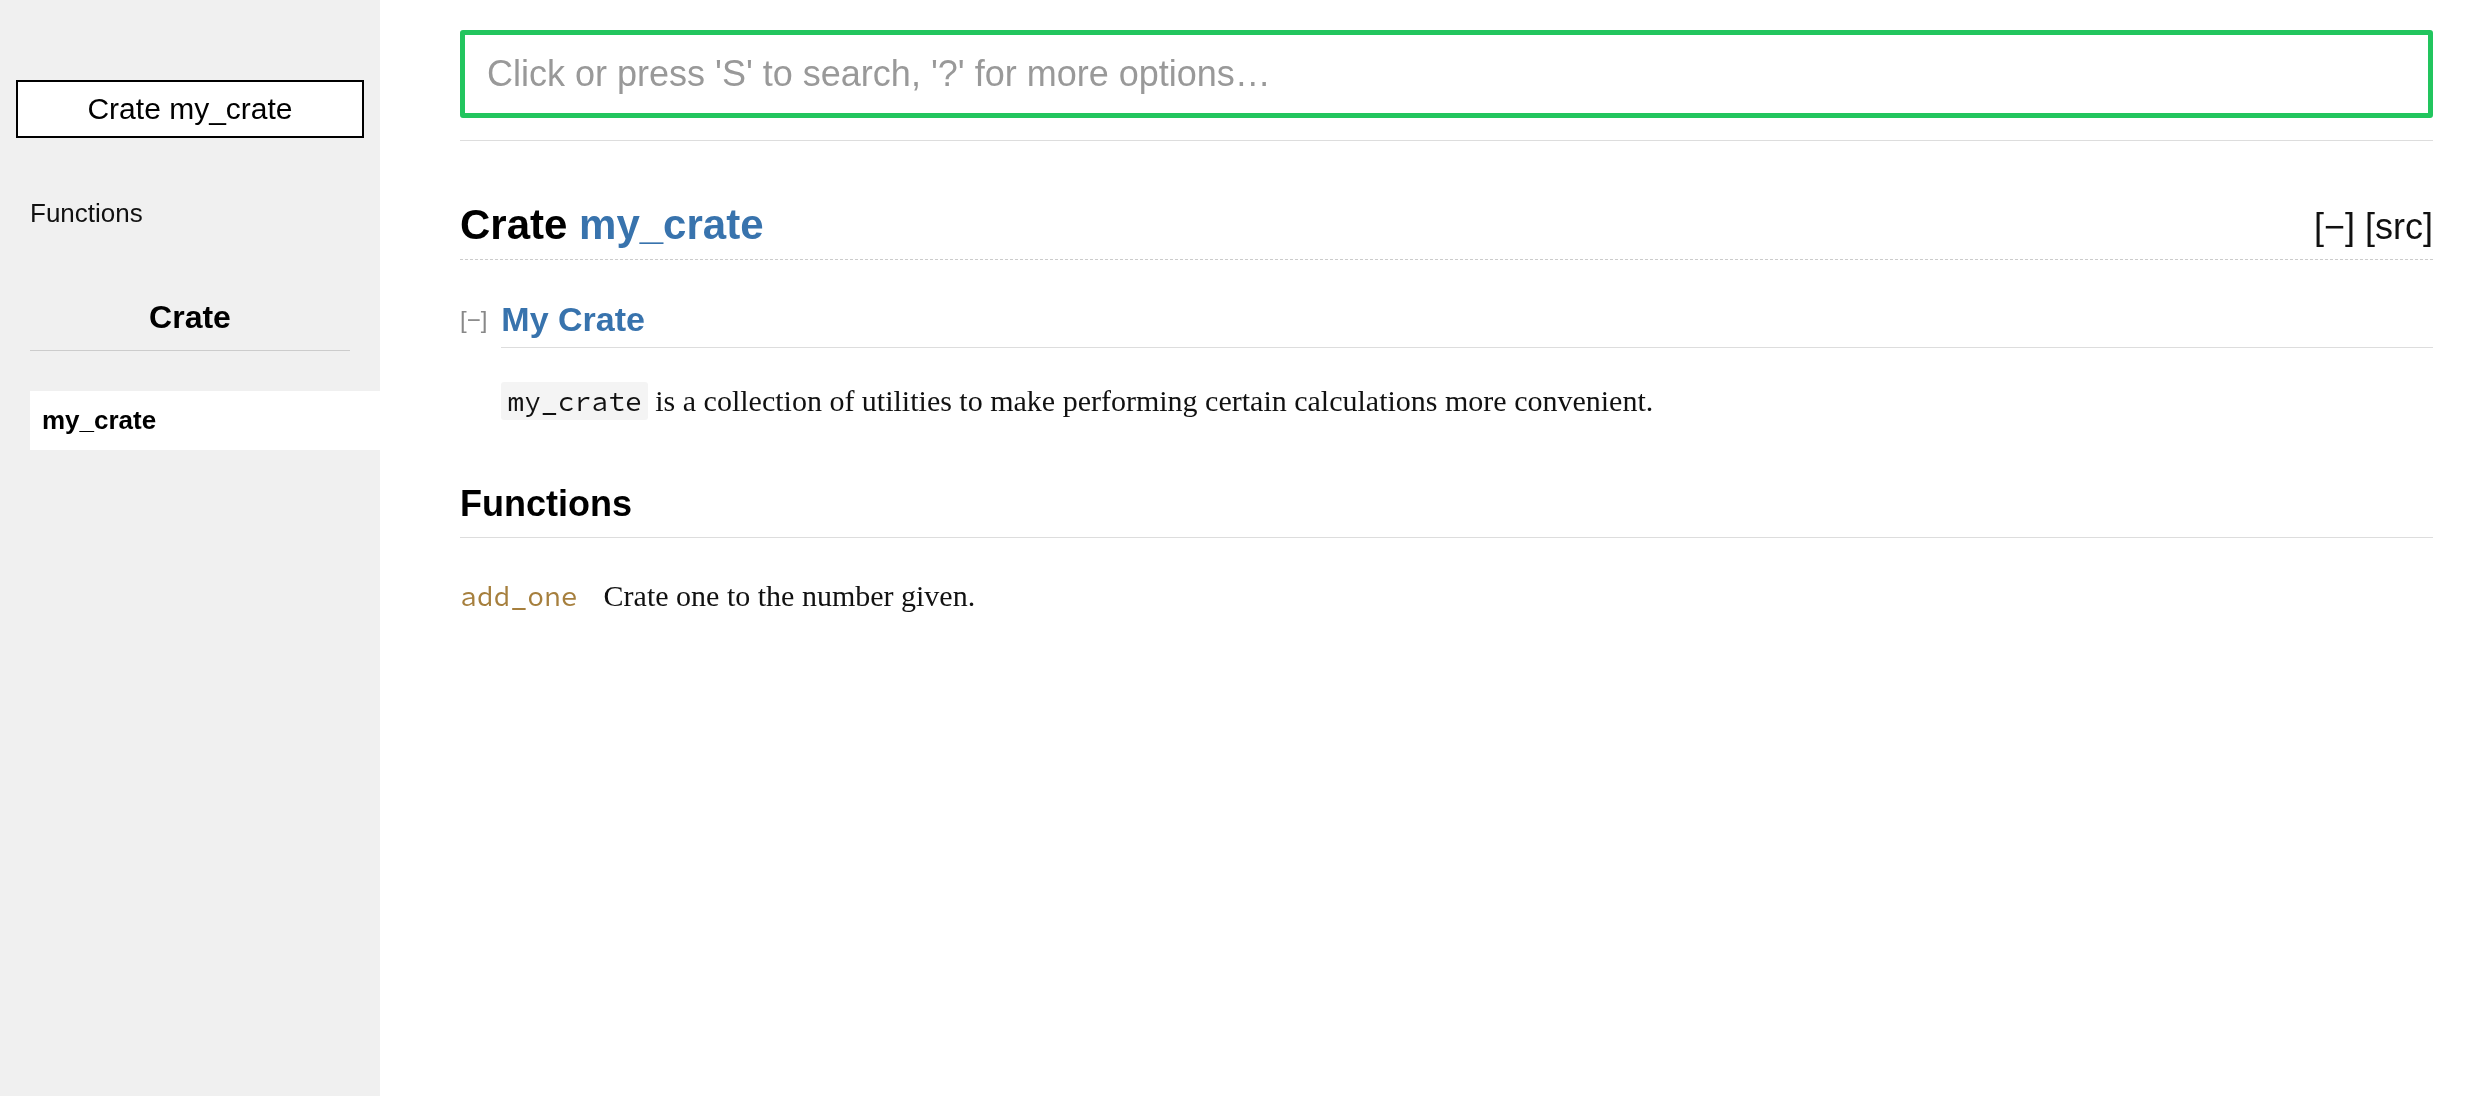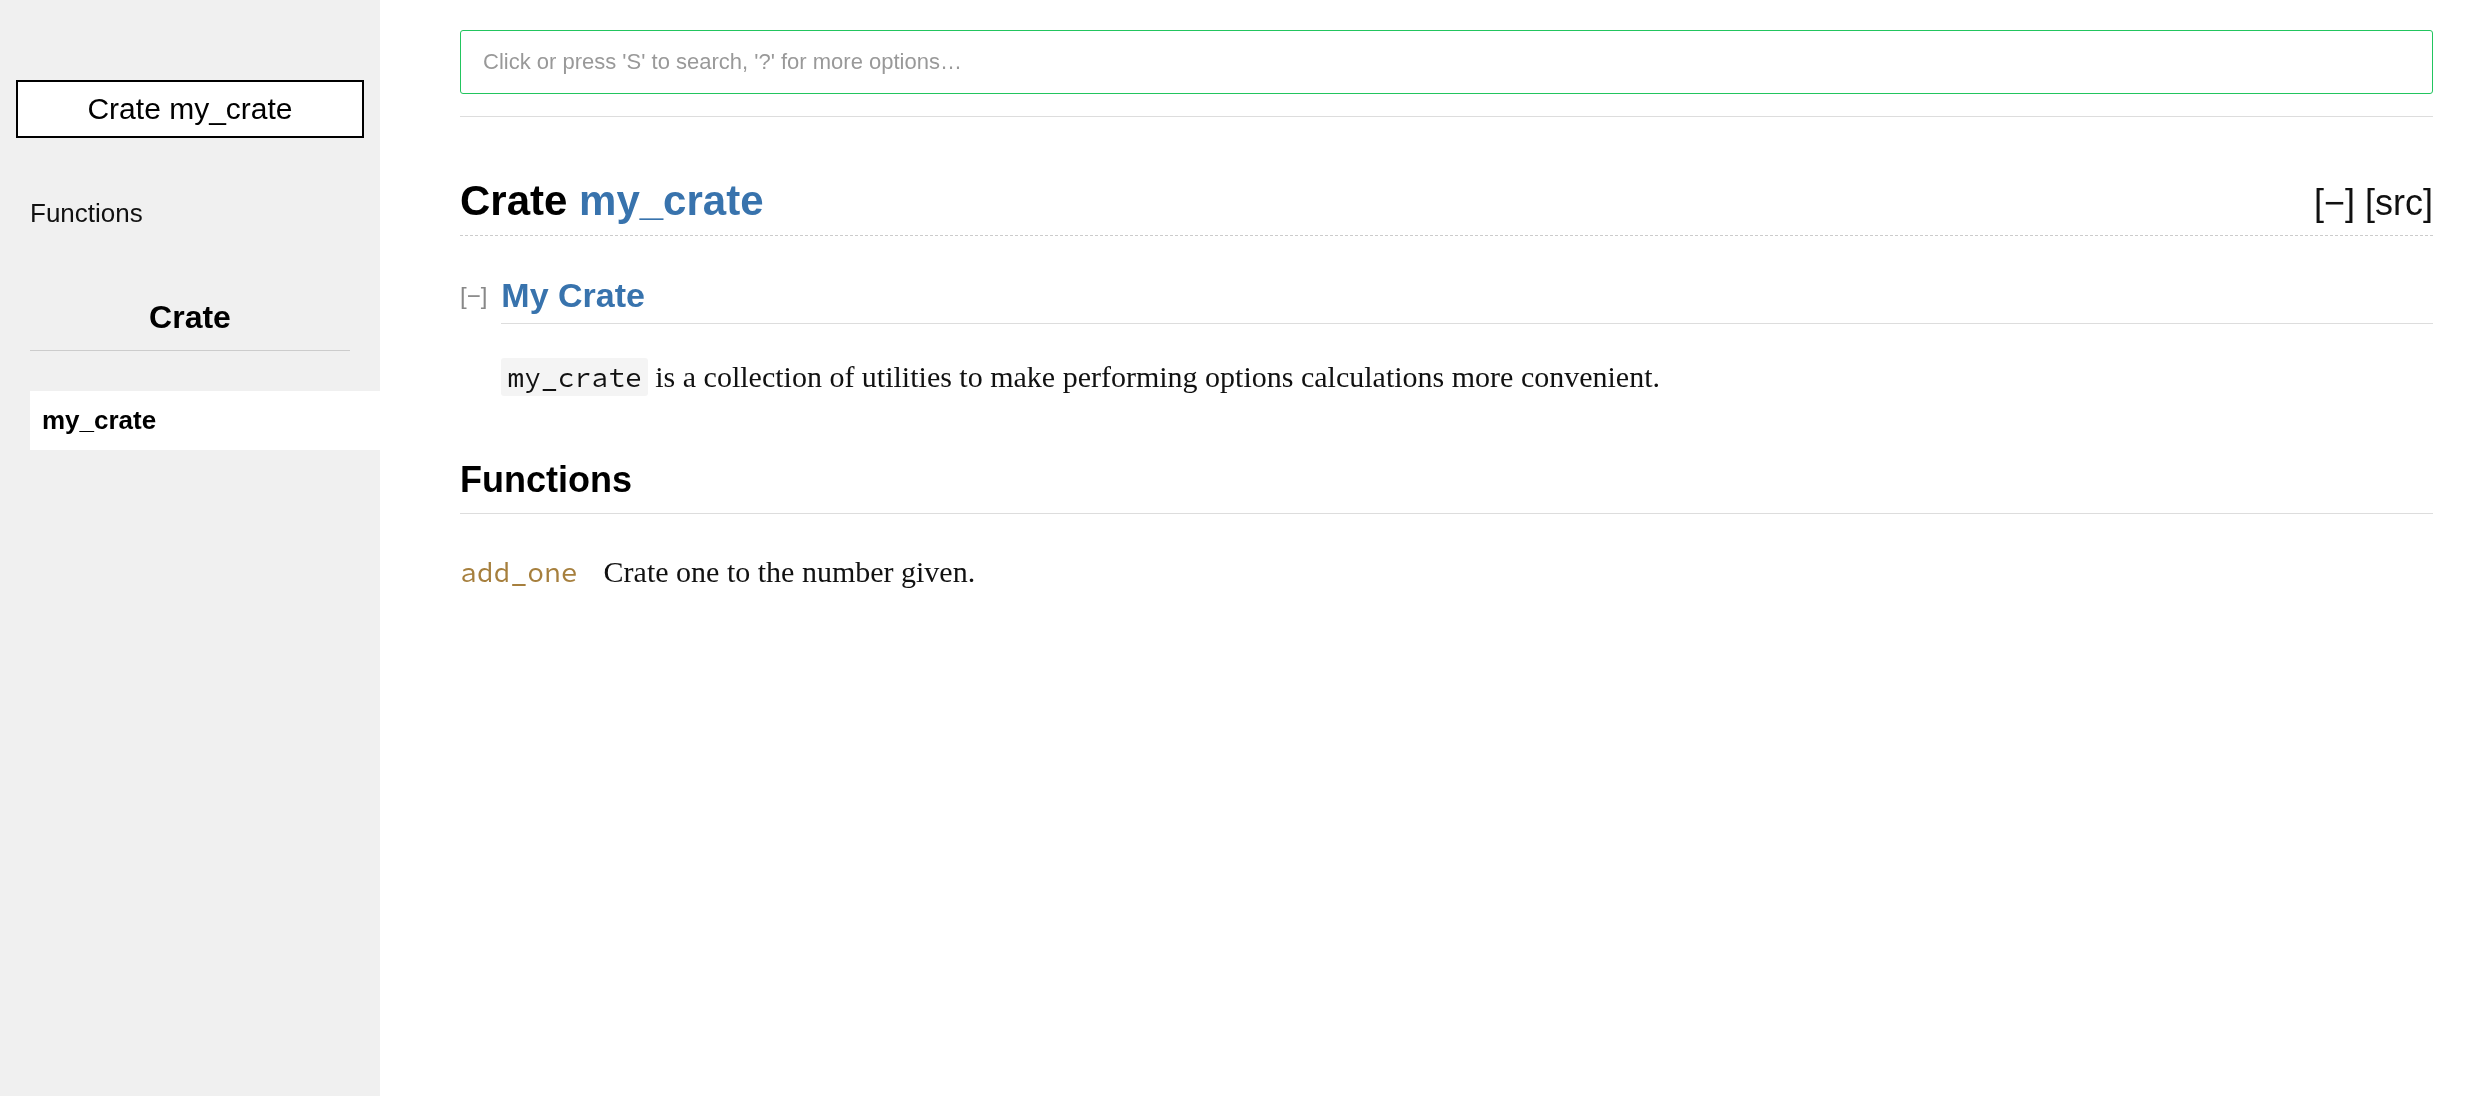--- a/index.html
+++ b/index.html
@@ -60,23 +60,23 @@
     cursor: pointer;
   }
   
   .main {
     flex: 1;
     padding: 30px 40px 40px 80px;
     min-width: 0;
   }
   .search-input {
     width: 100%;
-    font-size: 22px;
+    font-size: 36px;
     padding: 18px 22px;
-    border: 1px solid #22c55e;
+    border: 5px solid #22c55e;
     border-radius: 3px;
     color: #555;
     outline: none;
   }
   .search-input::placeholder { color: #999; }
   .search-divider {
     margin-top: 22px;
     border: none;
     border-top: 1px solid #ddd;
   }
@@ -188,21 +188,21 @@
       <span class="ctrl">[−]</span>
       <span class="ctrl">[src]</span>
     </div>
   </div>
 
   <div class="doc-block">
     <span class="doc-toggle">[−]</span>
     <div class="doc-content">
       <h2 class="doc-title">My Crate</h2>
       <p class="doc-desc">
-        <code>my_crate</code><span> is a collection of utilities to make performing options calculations more convenient.</span>
+        <code>my_crate</code><span> is a collection of utilities to make performing certain calculations more convenient.</span>
       </p>
     </div>
   </div>
 
   <h2 class="section-heading">Functions</h2>
 
   <div class="fn-row">
     <a class="fn-name">add_one</a>
     <span class="fn-desc">Crate one to the number given.</span>
   </div>

